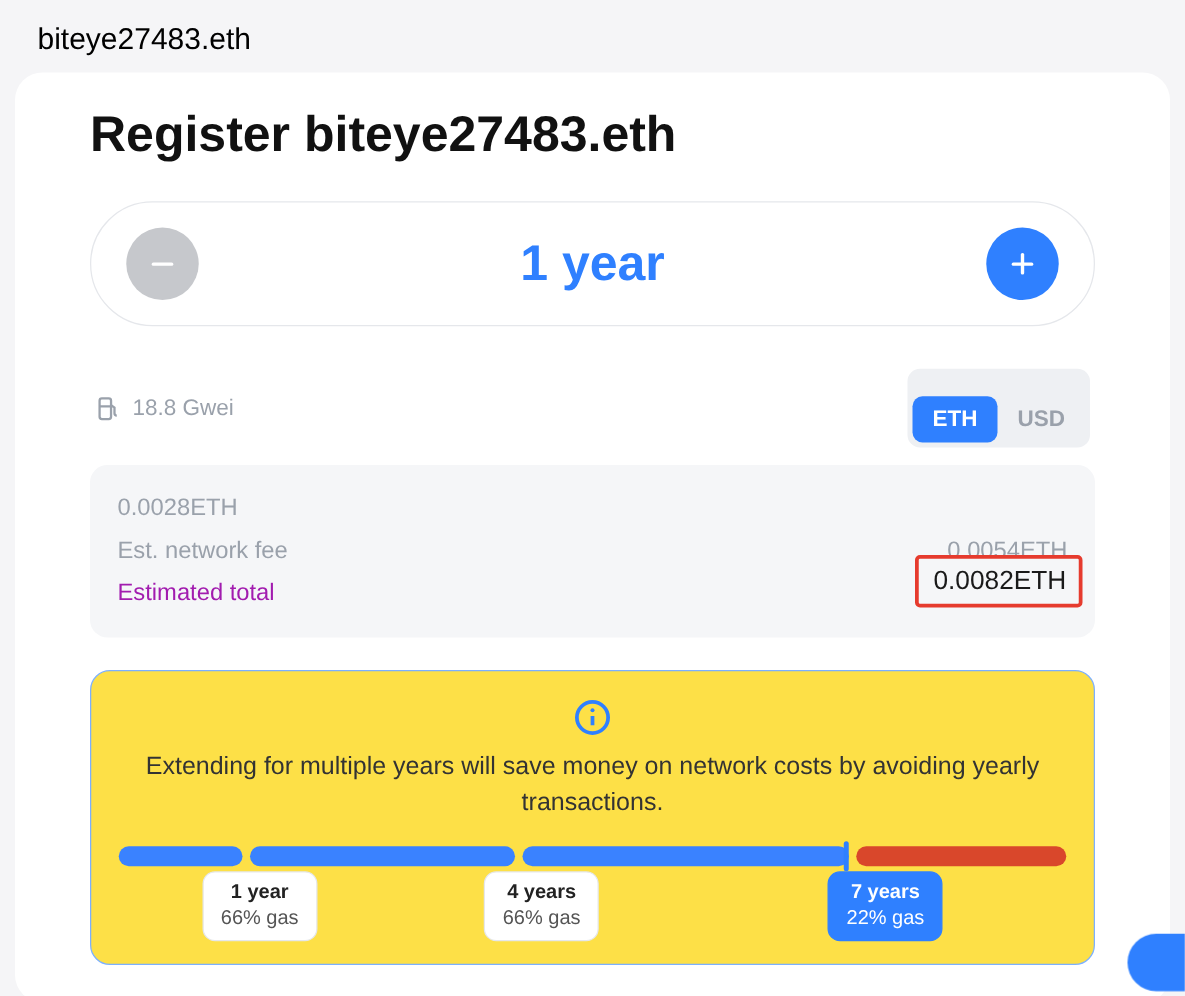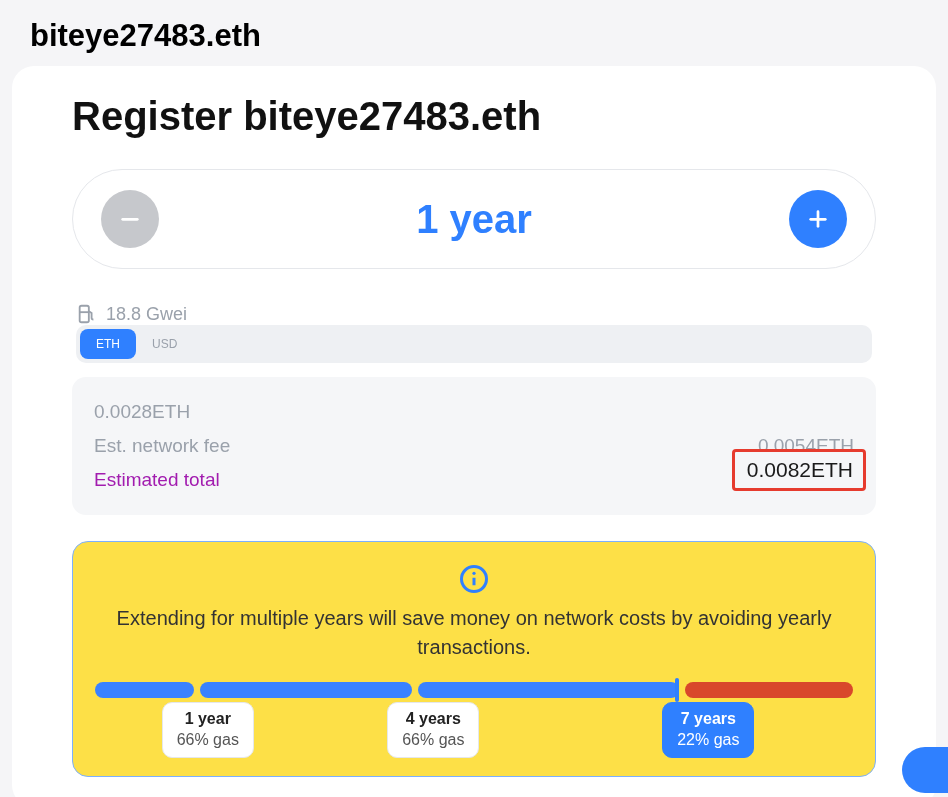--- a/index.html
+++ b/index.html
@@ -5,22 +5,22 @@
   * { box-sizing: border-box; margin: 0; padding: 0; }
   body {
     font-family: -apple-system, BlinkMacSystemFont, "Segoe UI", Helvetica, Arial, sans-serif;
     background: #f5f5f7;
     width: 948px;
     height: 797px;
     overflow: hidden;
     color: #1a1a1a;
   }
   .page-title {
-    font-size: 31px;
-    font-weight: 700;
+    font-size: 24px;
+    font-weight: 400;
     padding: 18px 17px 12px 30px;
     color: #000;
   }
   .card {
     background: #fff;
     margin: 0 12px;
     border-radius: 22px;
     padding: 28px 60px 30px 60px;
   }
   .register-heading {
@@ -52,38 +52,38 @@
   .round-btn svg { width: 26px; height: 26px; }
   .stepper-value {
     font-size: 40px;
     font-weight: 800;
     color: #2f80ff;
   }
   .gas-row {
     display: flex;
     justify-content: space-between;
     margin: 34px 4px 14px 4px;
-    flex-direction: column;
   }
   .gas-left { display: flex; align-items: center; gap: 8px; color: #9aa1ab; font-size: 18px; }
   .gas-left svg { width: 22px; height: 22px; }
   .cur-toggle {
     display: flex;
     background: #eef0f3;
     border-radius: 10px;
     padding: 4px;
     gap: 0;
   }
   .cur-opt {
-    font-size: 12px;
-    font-weight: 400;
+    font-size: 18px;
+    font-weight: 700;
     padding: 8px 16px;
     border-radius: 8px;
     cursor: pointer;
     color: #9aa1ab;
+    margin-top: 18px;
   }
   .cur-opt.active { background: #2f80ff; color: #fff; }
   .fees-box {
     background: #f5f6f8;
     border-radius: 14px;
     padding: 18px 22px;
     position: relative;
   }
   .fee-line {
     display: flex;

